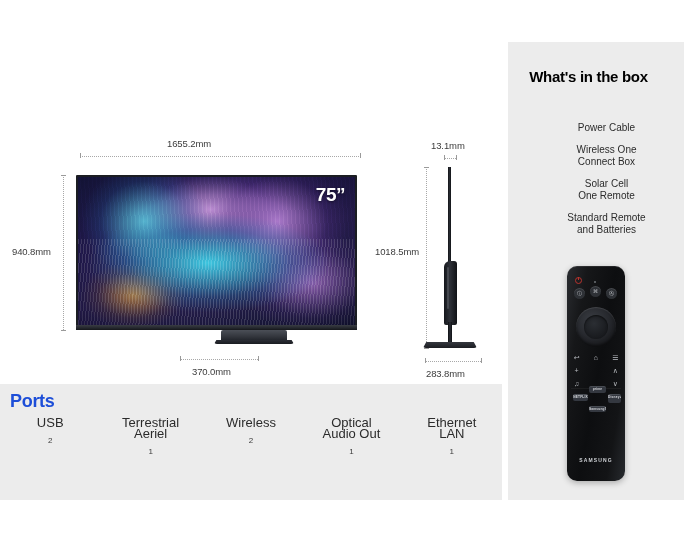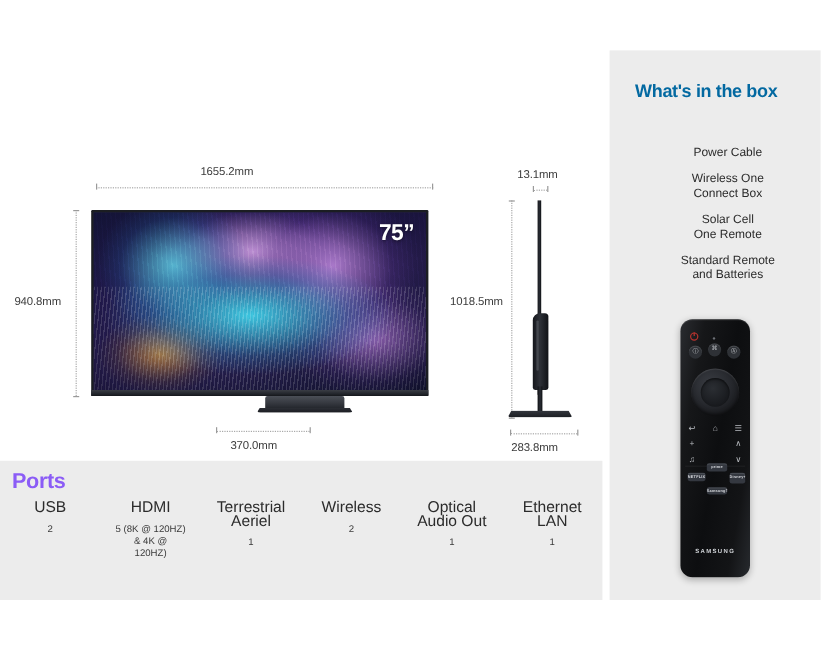--- a/index.html
+++ b/index.html
@@ -142,40 +142,40 @@
   .side-stand-base {
     position: absolute; left: 8px; top: 175px; width: 54px; height: 6px;
     background: linear-gradient(180deg, #34373e 0%, #1b1d22 100%);
     border-radius: 3px;
     clip-path: polygon(6% 0, 94% 0, 100% 100%, 0% 100%);
   }
 
   
   .ports-title {
     position: absolute; left: 10px; top: 391px;
-    font-size: 18px; font-weight: bold; color: #8b5cf6; letter-spacing: -0.3px;
+    font-size: 18px; font-weight: bold; color: #1d4ed8; letter-spacing: -0.3px;
   }
   .ports-grid {
     position: absolute; left: 0px; top: 417px; width: 502px;
     display: flex;
   }
   .port-col { flex: 1 1 0; text-align: center; }
   .port-name {
     font-size: 13px; color: #2b2b2b; line-height: 11px; white-space: pre-line;
   }
   .port-val {
     margin-top: 8px;
     font-size: 8px; color: #3a3a3a; line-height: 10px; white-space: pre-line;
   }
 
   
   .box-title {
     position: absolute; left: 508px; top: 68px; width: 144px;
     text-align: center; font-size: 15px; font-weight: bold;
-    color: #0369a1; letter-spacing: -0.3px; padding-left: 17px;
+    color: #000000; letter-spacing: -0.3px; padding-left: 17px;
   }
   .box-list { position: absolute; left: 508px; top: 96px; width: 197px; margin-top: 26px; }
   .box-item {
     text-align: center; font-size: 10px; color: #2b2b2b;
     line-height: 12px; white-space: pre-line; margin-bottom: 10px;
   }
 
   
   .remote {
     position: absolute; left: 567px; top: 266px; width: 58px; height: 215px;
@@ -300,26 +300,20 @@
     <div class="dim-cap-v" style="left:481px; top:319px;"></div>
     <div class="dim-label" style="left:426px; top:329px;">283.8mm</div>
   </div>
 
   <div class="panel-ports"></div>
   <div class="ports-title">Ports</div>
   <div class="ports-grid">
     <div class="port-col">
       <div class="port-name">USB</div>
       <div class="port-val">2</div>
-    </div>
-    <div class="port-col">
-      <div class="port-name">HDMI</div>
-      <div class="port-val">5 (8K @ 120HZ)
-&amp; 4K @
-120HZ)</div>
     </div>
     <div class="port-col">
       <div class="port-name">Terrestrial
 Aeriel</div>
       <div class="port-val">1</div>
     </div>
     <div class="port-col">
       <div class="port-name">Wireless</div>
       <div class="port-val">2</div>
     </div>

